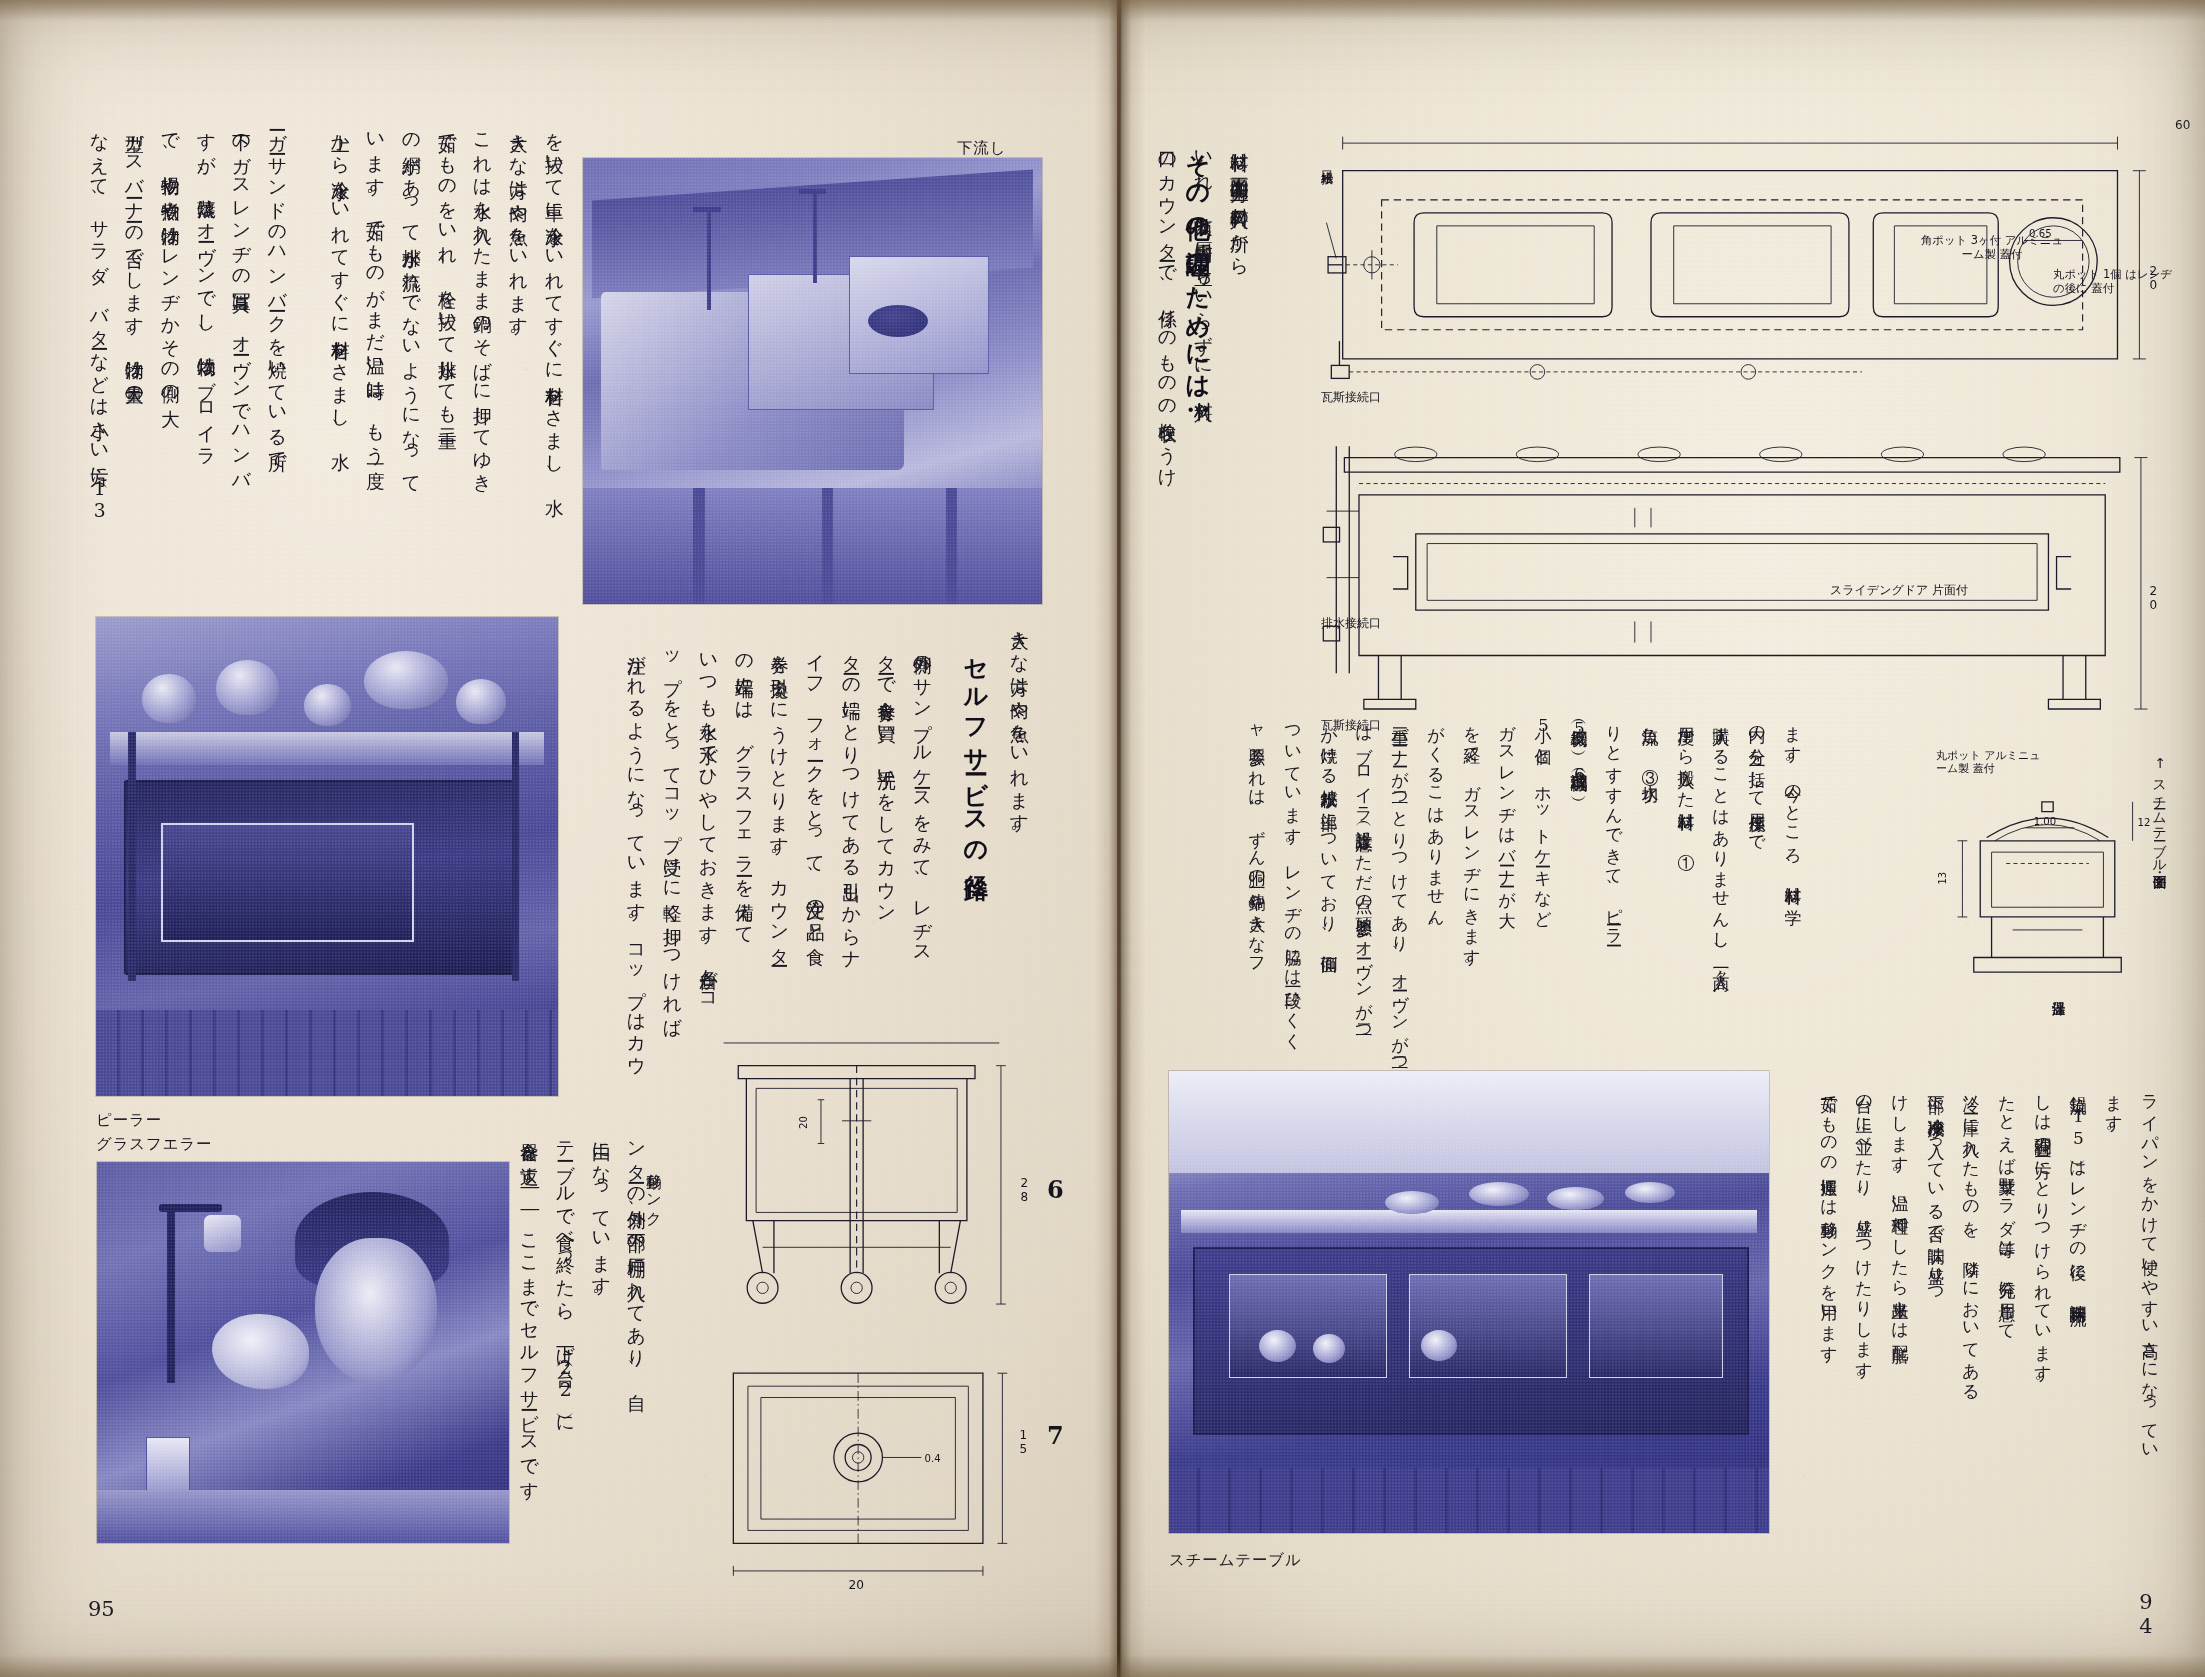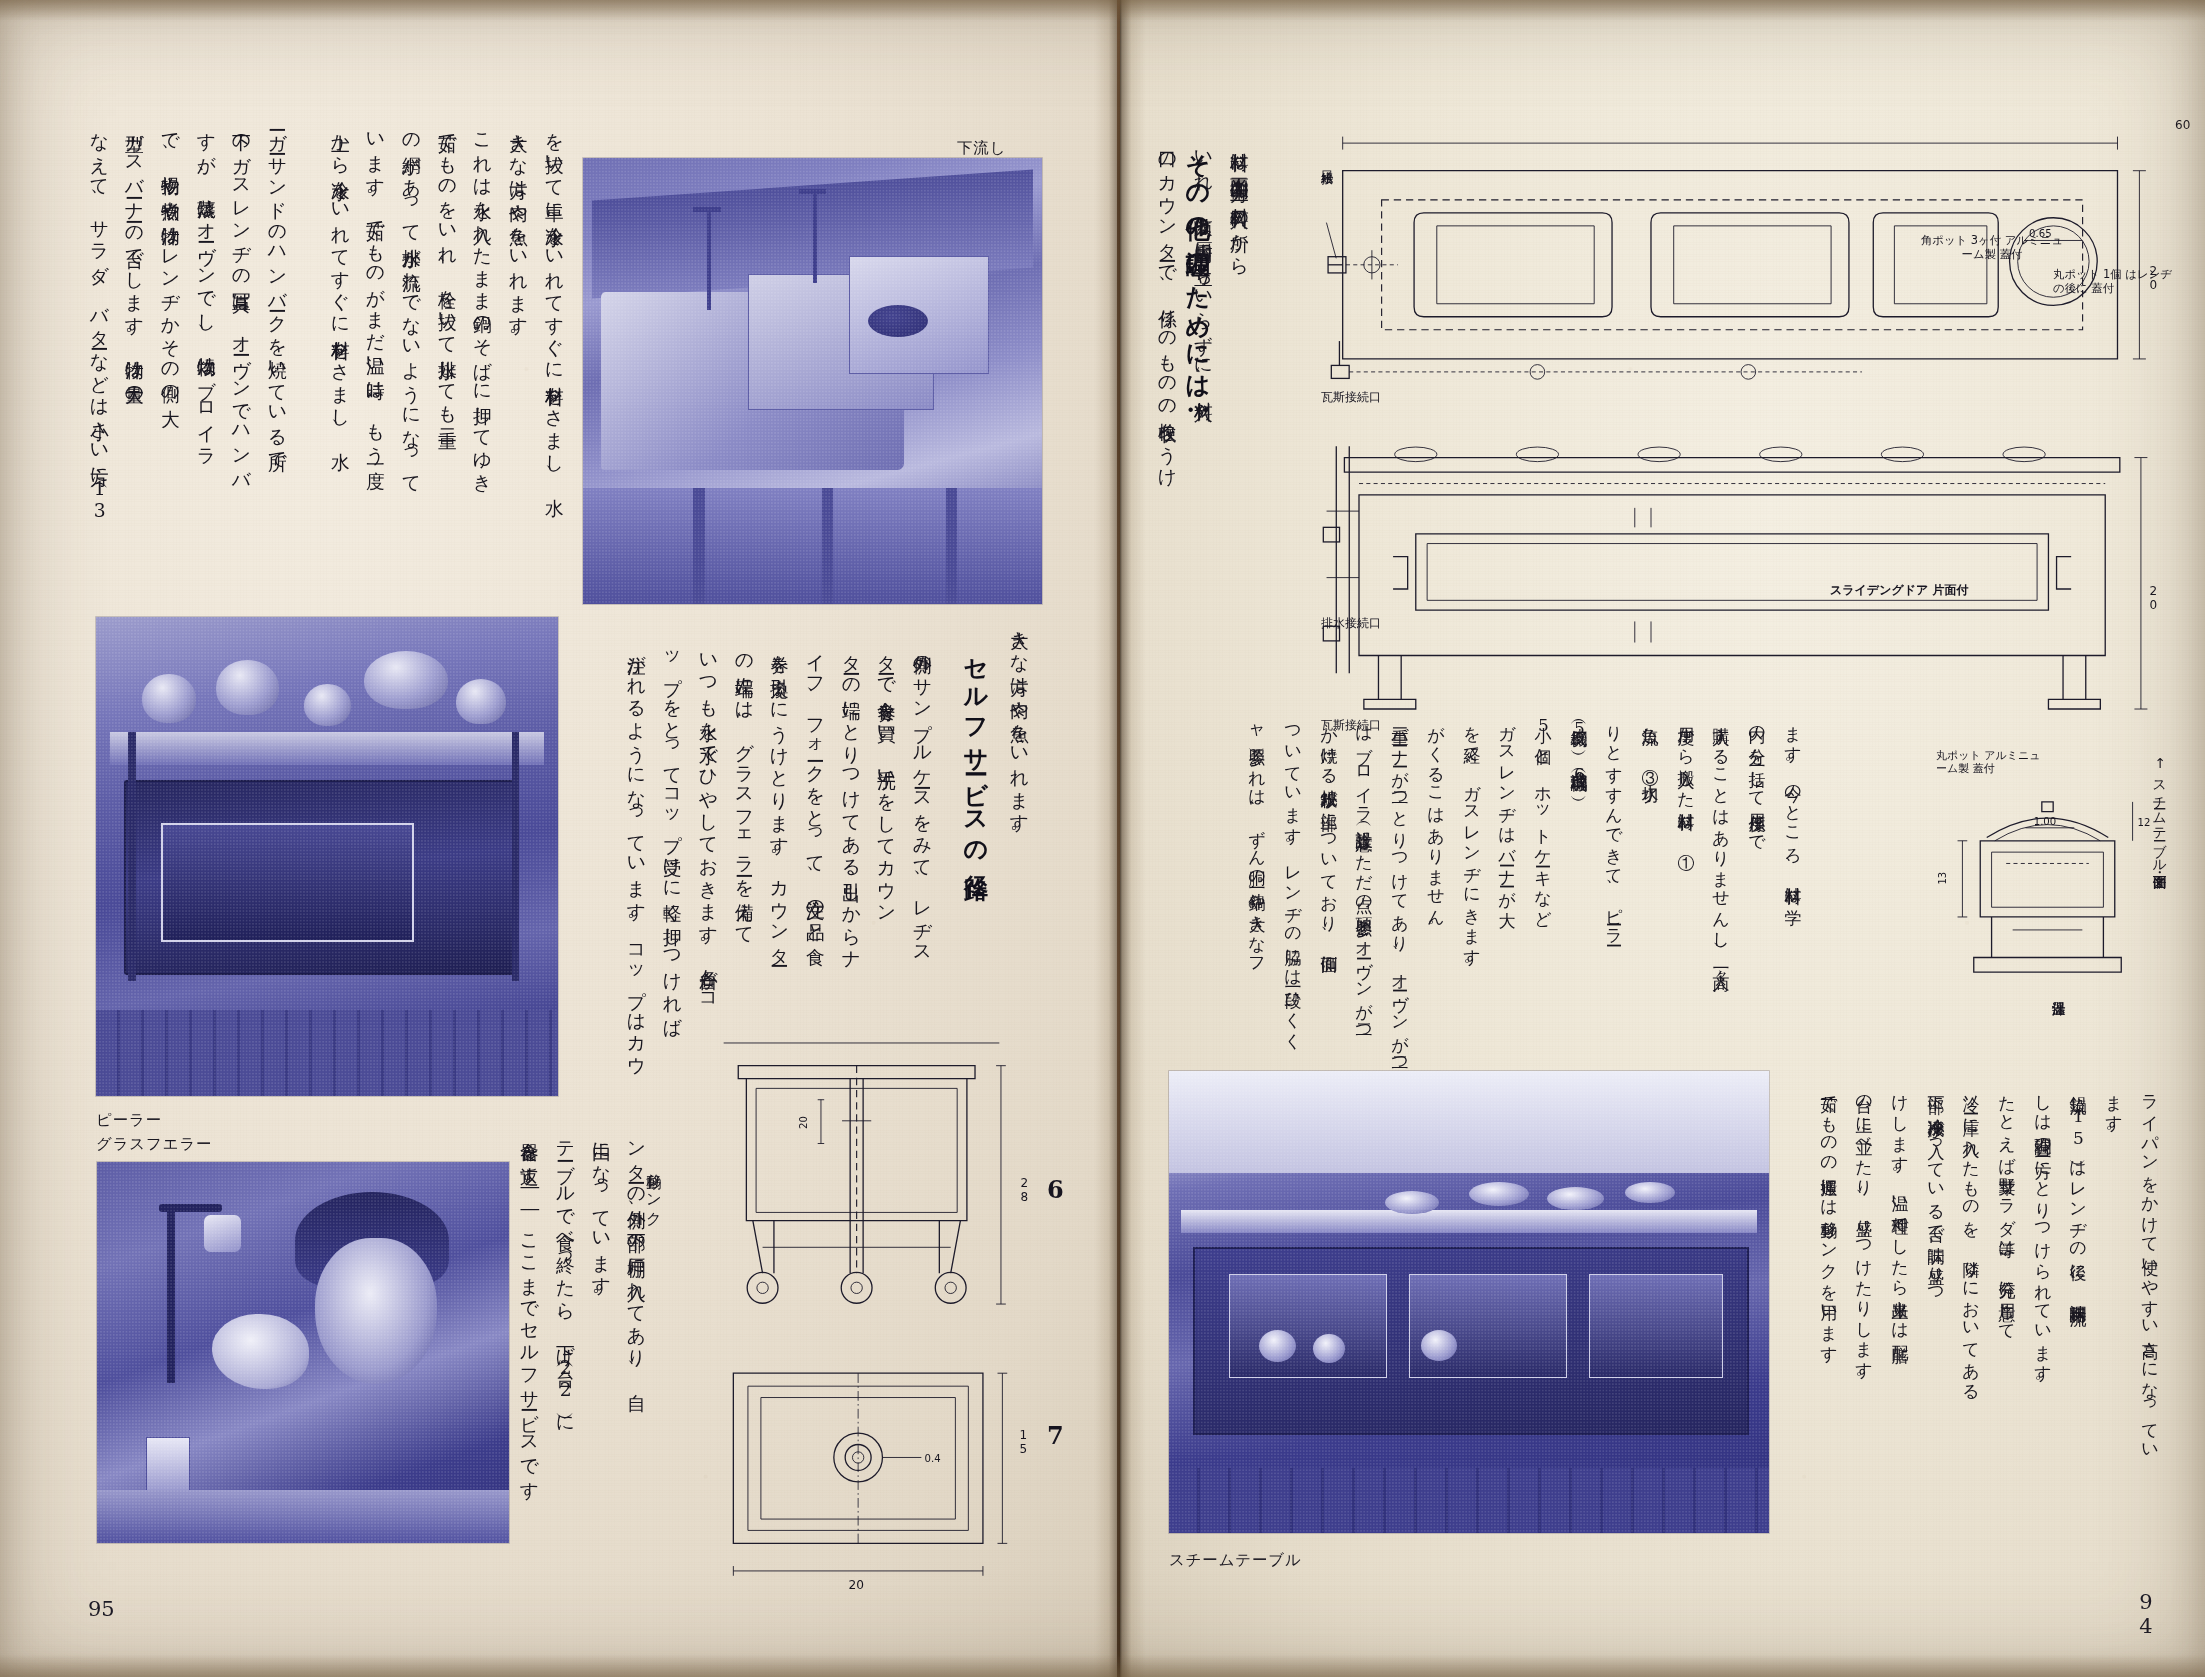--- a/index.html
+++ b/index.html
@@ -408,21 +408,21 @@
         <path class="dl" d="M52 20 L52 300"></path>
         <path class="dl" d="M68 20 L68 300"></path>
         <path class="dlt" d="M40 100 L80 100 M40 182 L80 182"></path>
         <rect class="dl" x="36" y="120" width="20" height="18"></rect>
         <rect class="dl" x="36" y="242" width="20" height="18"></rect>
 
         <path class="dlt" d="M1044 34 L1044 344"></path>
         <path class="dlt" d="M1036 34 L1052 34 M1036 344 L1052 344"></path>
       </svg>
     </div>
-    <div class="hlabel" style="left:710px;top:583px;width:146px;font-size:12px;font-weight:bold;">スライデングドア 片面付</div>
+    <div class="hlabel" style="left:710px;top:583px;width:146px;font-size:12px;">スライデングドア 片面付</div>
     <div class="vlabel" style="left:201px;top:617px;writing-mode:horizontal-tb;">排水接続口</div>
     <div class="vlabel" style="left:201px;top:719px;writing-mode:horizontal-tb;">瓦斯接続口</div>
     <div class="hlabel" style="left:1026px;top:584px;writing-mode:vertical-rl;text-orientation:upright;">20</div>
 
     <div class="vlabel" style="left:1032px;top:755px;font-size:13.8px;">↑スチームテーブル平面・側面図</div>
 
     <div class="drawing" style="left:818px;top:763px;">
       <svg width="219" height="235" viewBox="0 0 270 290">
 
         <path class="dl" d="M60 92 Q135 44 210 92"></path>

